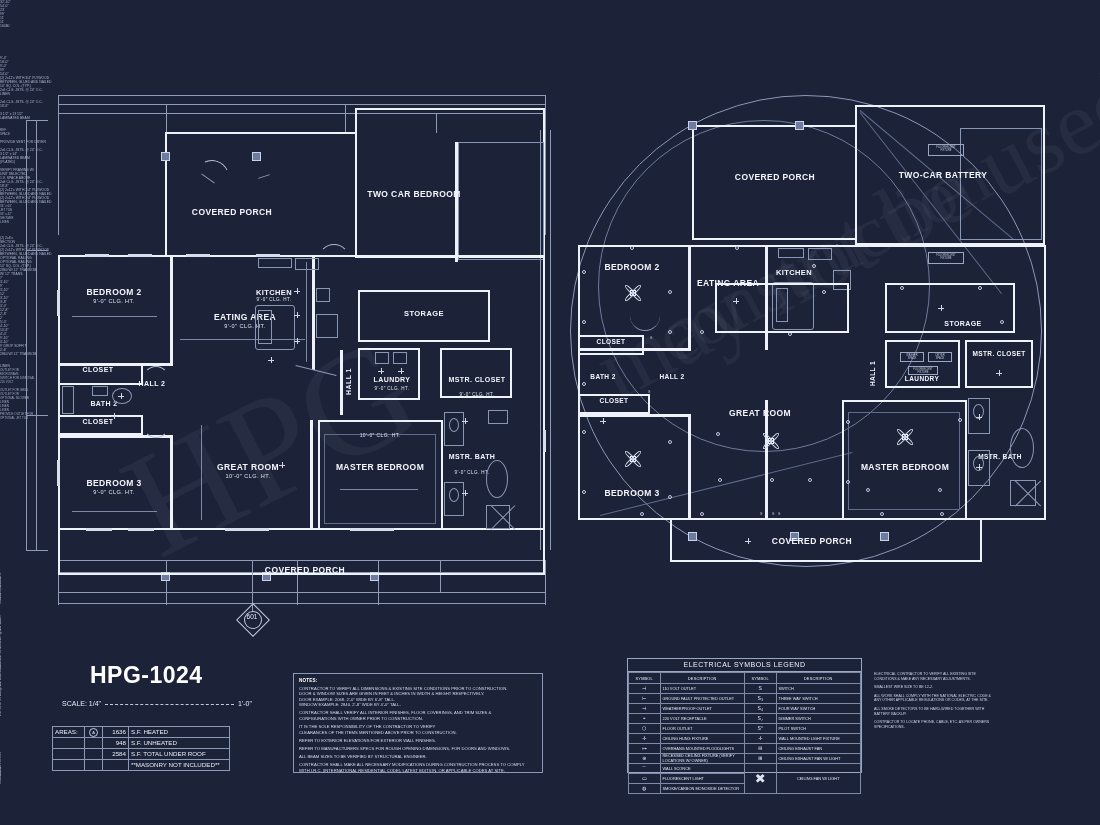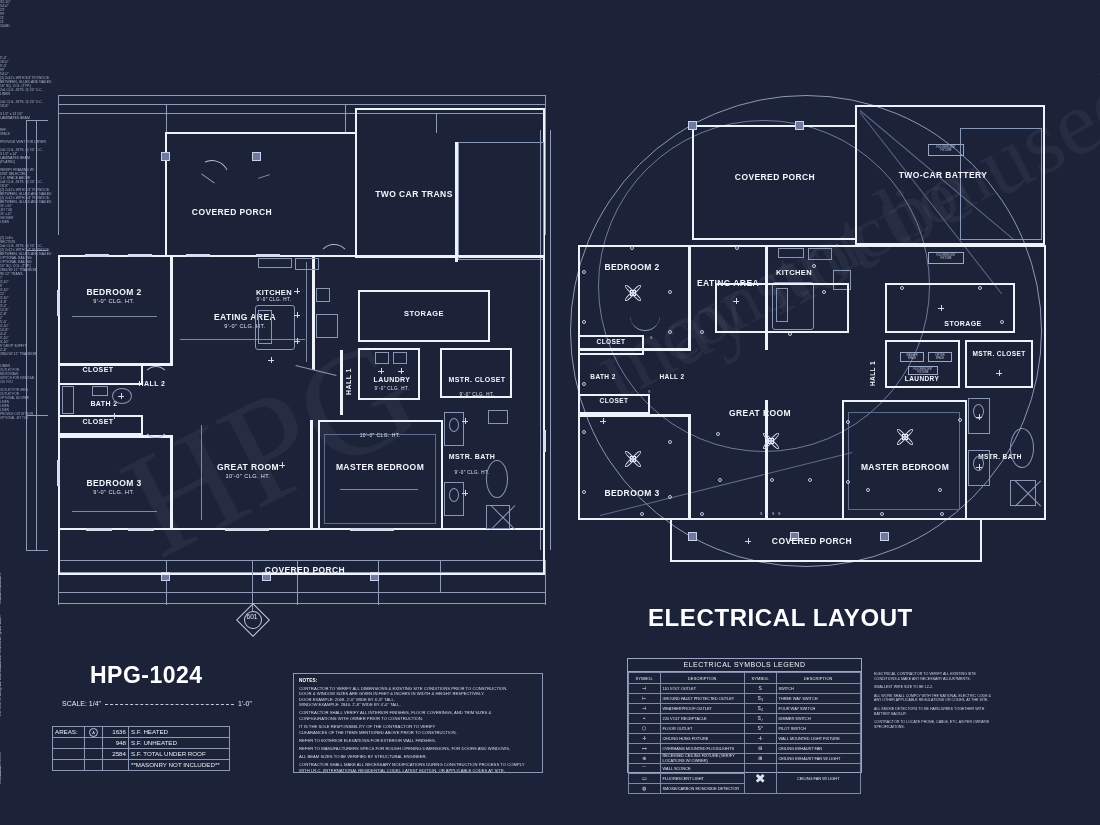--- a/index.html
+++ b/index.html
@@ -349,21 +349,21 @@
     <div class="ln h1px wall" style="left:455px; top:142px; width:3px; height:120px;"></div>
     <div class="rect-thin" style="left:458px; top:142px; width:86px; height:118px;"></div>
 
     <div class="rect" style="left:161px; top:152px; width:9px; height:9px; background:#6e7ba0;"></div>
     <div class="rect" style="left:252px; top:152px; width:9px; height:9px; background:#6e7ba0;"></div>
     <div class="rect" style="left:161px; top:572px; width:9px; height:9px; background:#6e7ba0;"></div>
     <div class="rect" style="left:262px; top:572px; width:9px; height:9px; background:#6e7ba0;"></div>
     <div class="rect" style="left:370px; top:572px; width:9px; height:9px; background:#6e7ba0;"></div>
 
     <div class="lbl room-name" style="left:232px; top:207px;">COVERED PORCH</div>
-    <div class="lbl room-name" style="left:414px; top:189px;">TWO CAR TRANS</div>
+    <div class="lbl room-name" style="left:414px; top:189px;">TWO CAR BEDROOM</div>
 
     <div class="tiny" style="left:215px; top:172px; transform:none;">(2) 2x12's WITH 3/4" PLYWOOD<br>BETWEEN, GLUED AND NAILED</div>
     <div class="tiny" style="left:268px; top:175px; transform:none;">10" SQ. COL. (TYP.)</div>
     <div class="ln h1px thin" style="left:200px; top:178px; width:16px; transform:rotate(35deg);"></div>
     <div class="ln h1px thin" style="left:258px; top:176px; width:12px; transform:rotate(-18deg);"></div>
 
     <div class="rect-wall" style="left:58px; top:255px; width:487px; height:275px;"></div>
 
     <div class="ln v1px wall" style="left:170px; top:255px; width:3px; height:110px;"></div>
     <div class="ln h1px wall" style="left:58px; top:363px; width:115px; height:3px;"></div>
@@ -756,21 +756,20 @@
     <div class="tiny2" style="left:1010px; top:398px;">LINEN</div>
     <div class="tiny2" style="left:908px; top:418px;">LINEN</div>
     <div class="tiny2" style="left:908px; top:512px;">LINEN</div>
     <div class="tiny2" style="left:1046px; top:415px; transform:none;">PROVIDE OUTLET FOR<br>OPTIONAL JET TUB</div>
 
     <div class="rect-wall" style="left:670px; top:520px; width:312px; height:42px; border-top:none;"></div>
     <div class="lbl room-name" style="left:812px; top:536px;">COVERED PORCH</div>
     <div class="e-light" style="left:745px; top:538px;"></div>
   </div>
 
-  <div id="elec-title">ELECTRICAL LAYOUT</div>
 
   <div id="legend">
     <div class="lg-title">ELECTRICAL SYMBOLS LEGEND</div>
     <table>
       <tbody>
           <tr>
         <th class="col-s1">SYMBOL</th>
         <th class="col-d1">DESCRIPTION</th>
         <th class="col-s2">SYMBOL</th>
         <th class="col-d2">DESCRIPTION</th>

